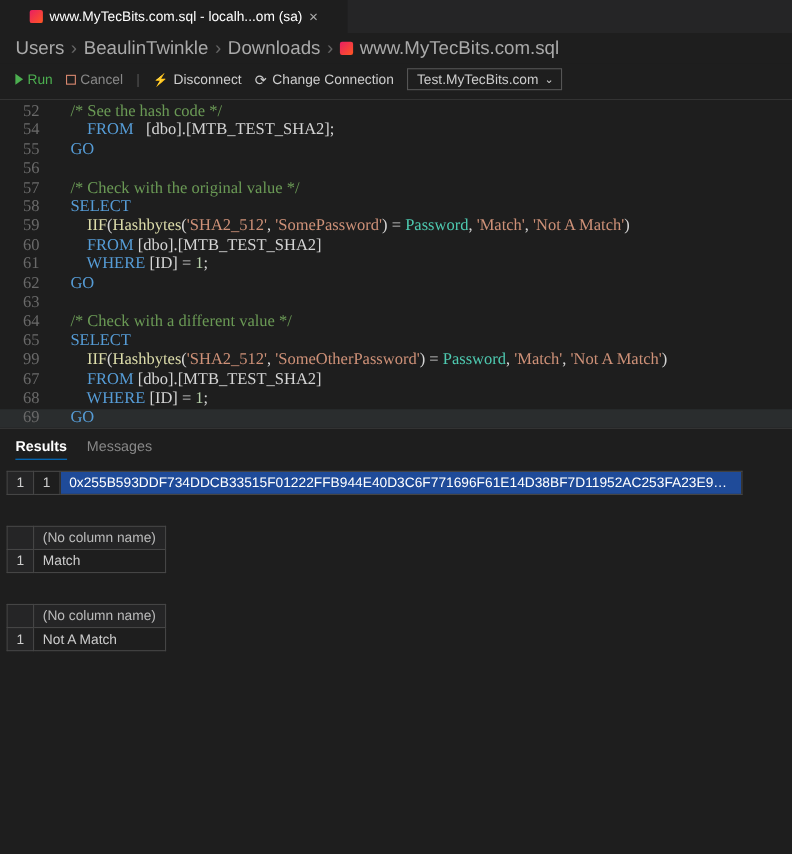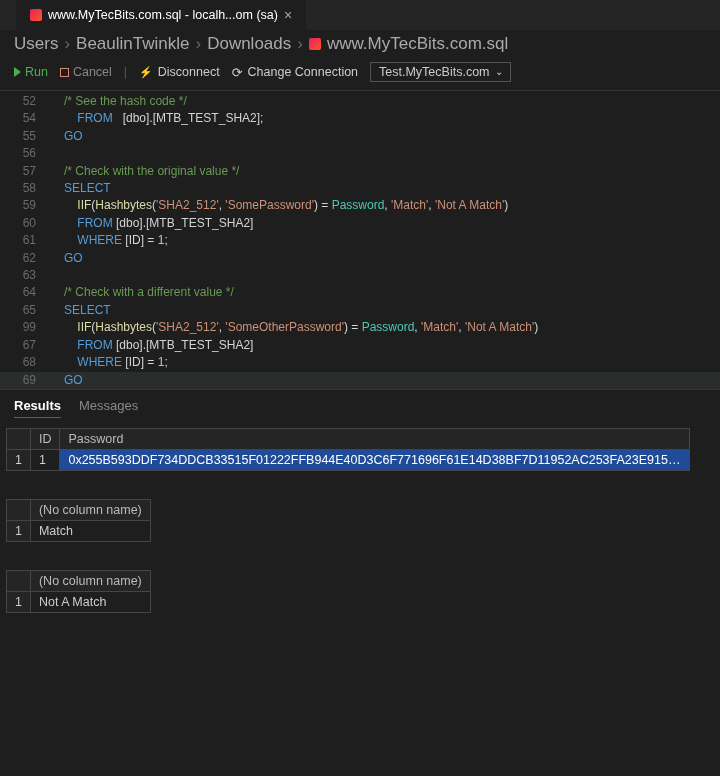--- a/index.html
+++ b/index.html
@@ -1,35 +1,35 @@
 <!DOCTYPE html>
 <html><head>
 <meta charset="utf-8">
 <style>
   * { box-sizing: border-box; margin: 0; padding: 0; }
   html, body { width: 720px; height: 776px; background: #1e1e1e; color: #ccc; font-family: -apple-system, "Segoe UI", sans-serif; font-size: 13px; overflow: hidden; }
   .tab-bar { background: #252526; height: 30px; display: flex; align-items: center; }
-  .tab { background: #1e1e1e; height: 30px; display: flex; align-items: center; padding: 0 14px; gap: 6px; color: #fff; font-size: 12.5px; margin-left: 16px; }
+  .tab { background: #1e1e1e; height: 30px; display: flex; align-items: center; padding: 0 27px; gap: 6px; color: #fff; font-size: 12.5px; }
   .tab-icon { width: 12px; height: 12px; background: linear-gradient(135deg, #e91e63, #ff5722); border-radius: 2px; }
   .tab-close { color: #aaa; font-size: 14px; cursor: pointer; }
   .breadcrumb { background: #1e1e1e; padding: 4px 14px; font-size: 17px; color: #aaa; display: flex; align-items: center; gap: 6px; }
   .breadcrumb .sep { color: #666; }
   .bc-icon { width: 12px; height: 12px; background: linear-gradient(135deg, #e91e63, #ff5722); border-radius: 2px; display: inline-block; }
   .toolbar { background: #1e1e1e; padding: 4px 14px 8px; display: flex; align-items: center; gap: 12px; font-size: 12.5px; border-bottom: 1px solid #333; }
   .run { color: #4caf50; display: flex; align-items: center; gap: 4px; }
   .run-tri { width: 0; height: 0; border-left: 7px solid #4caf50; border-top: 5px solid transparent; border-bottom: 5px solid transparent; }
   .cancel { color: #888; display: flex; align-items: center; gap: 4px; }
   .cancel-sq { width: 9px; height: 9px; border: 1.5px solid #d9886f; }
   .tb-sep { color: #555; }
   .tb-item { color: #ccc; display: flex; align-items: center; gap: 5px; }
   .discon-icon::before { content: "⚡"; font-size: 11px; color: #ccc; }
   .change-icon::before { content: "⟳"; font-size: 13px; color: #ccc; }
   .conn-select { border: 1px solid #555; background: #1e1e1e; color: #ccc; padding: 2px 20px 2px 8px; position: relative; font-size: 12.5px; }
   .conn-select .chev { position: absolute; right: 6px; top: 3px; font-size: 10px; }
-  .editor { background: #1e1e1e; font-family: Liberation Sans, sans-serif; font-size: 12px; line-height: 17.4px; padding-top: 2px; }
+  .editor { background: #1e1e1e; font-family: Liberation Serif, serif; font-size: 15px; line-height: 17.4px; padding-top: 2px; }
   .line { display: flex; }
   .gutter { width: 50px; text-align: right; color: #6a6a6a; padding-right: 14px; user-select: none; flex-shrink: 0; }
   .code { white-space: pre; padding-left: 14px; }
   .line.hl { background: #2a2d2e; }
   .c-cmt { color: #6a9955; }
   .c-kw { color: #569cd6; }
   .c-obj { color: #4ec9b0; }
   .c-str { color: #ce9178; }
   .c-num { color: #b5cea8; }
   .c-fn { color: #dcdcaa; }
@@ -164,25 +164,20 @@
   </div>
 
 <div class="results-pane">
   <div class="res-tabs">
     <span class="res-tab active">Results</span>
     <span class="res-tab">Messages</span>
   </div>
 
   <table class="grid">
     <tbody>
-        <tr>
-      <th class="corner"></th>
-      <th>ID</th>
-      <th style="width:630px">Password</th>
-    </tr>
     <tr>
       <td class="rowhdr">1</td>
       <td>1</td>
       <td class="sel pwcol">0x255B593DDF734DDCB33515F01222FFB944E40D3C6F771696F61E14D38BF7D11952AC253FA23E91588F70…</td>
     </tr>
   </tbody>
     </table>
 
   <table class="grid">
     <tbody>

